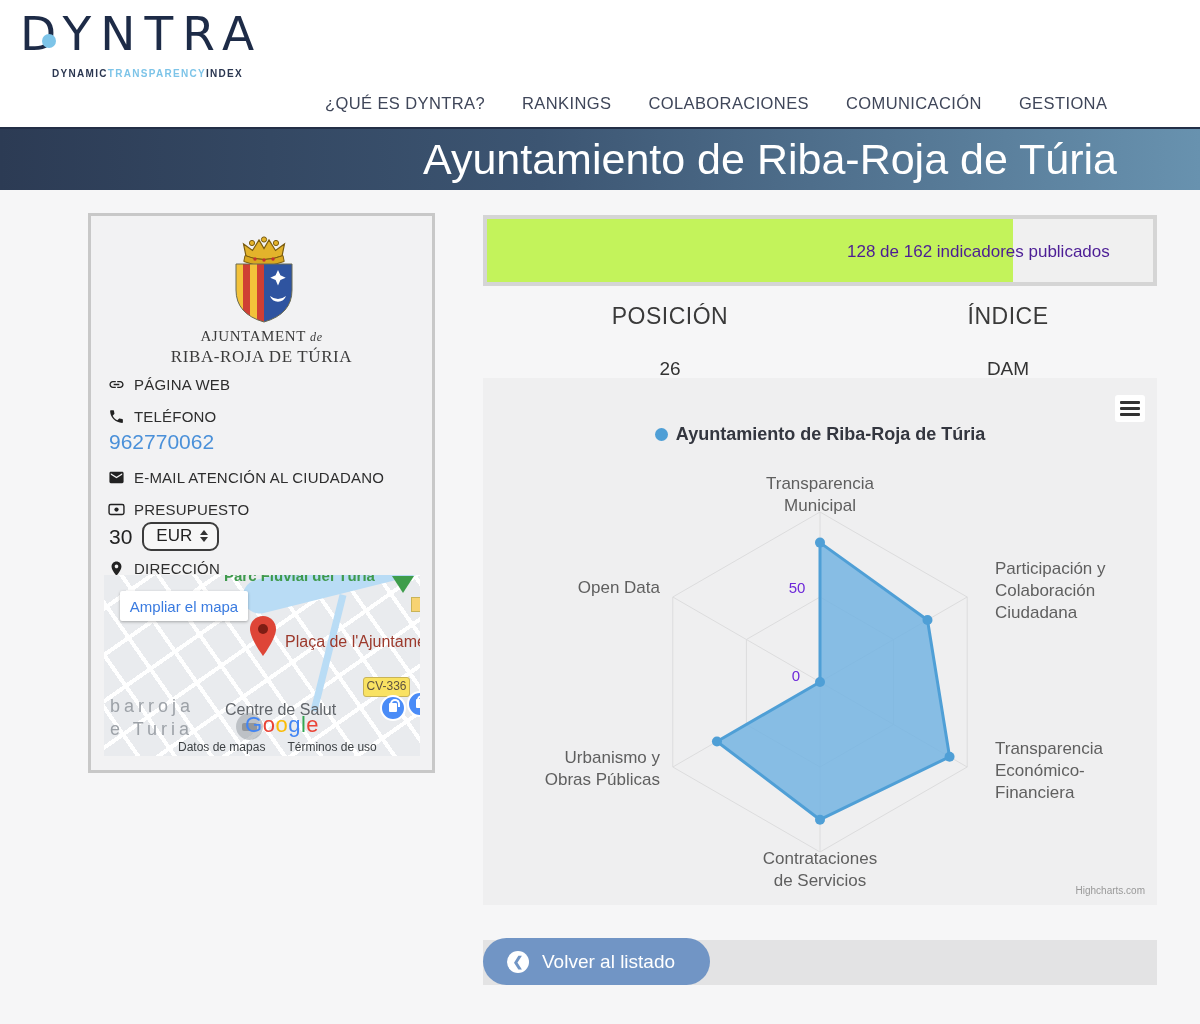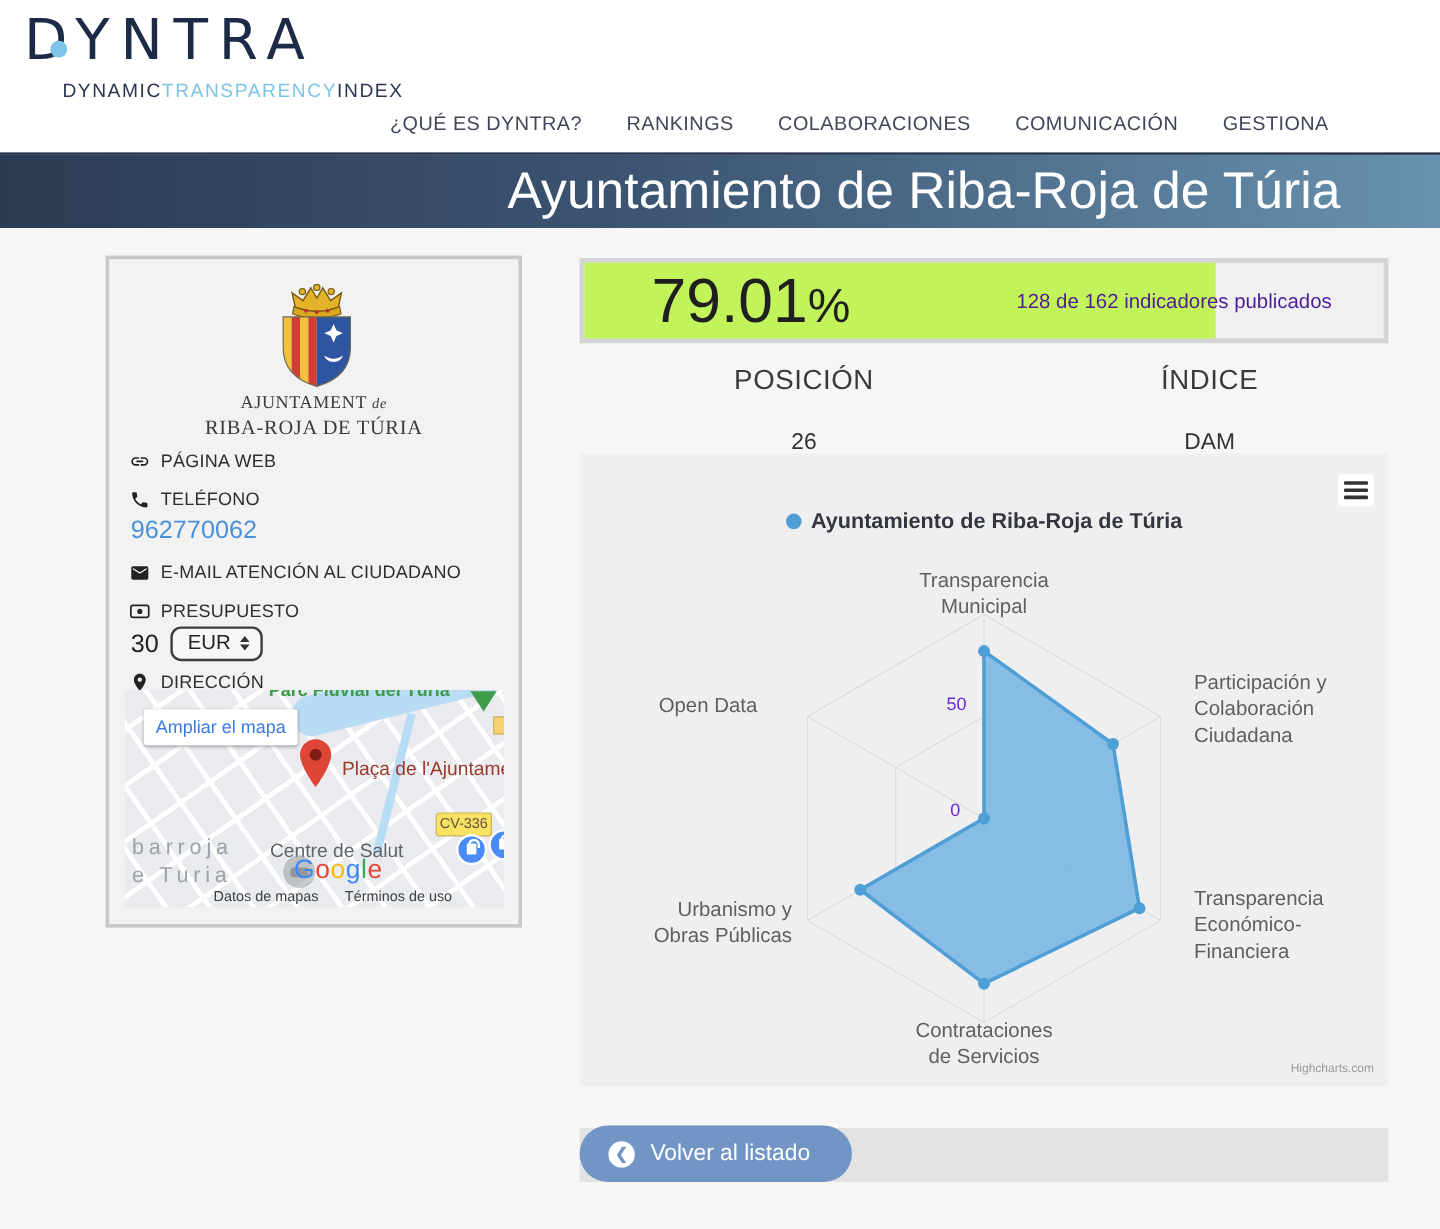--- a/index.html
+++ b/index.html
@@ -10,21 +10,21 @@
     position:relative;
     overflow:hidden;
     color:#333;
   }
 
   
   .header { position:absolute; left:0; top:0; width:1200px; height:130px; background:#ffffff; }
   .logo { position:absolute; left:20px; top:4px; cursor:pointer; }
   .logo-word { font-family:"DejaVu Sans", sans-serif; font-size:47px; font-weight:400; color:#1d2b47; letter-spacing:9px; line-height:60px; }
   .logo-accent { position:absolute; left:22px; top:30px; width:14px; height:14px; border-radius:50%; background:#7dc4e8; }
-  .logo-tagline { position:absolute; left:32px; top:64px; font-size:16px; letter-spacing:1.3px; font-weight:400; white-space:nowrap; }
+  .logo-tagline { position:absolute; left:32px; top:64px; font-size:10px; letter-spacing:1.3px; font-weight:700; white-space:nowrap; }
   .tag-dark { color:#2a3650; }
   .tag-blue { color:#7dc4e8; }
   .nav { position:absolute; left:325px; top:78px; display:flex; gap:37px; white-space:nowrap;margin-top:16px; }
   .nav a { font-size:16.5px; color:#3f4659; text-decoration:none; letter-spacing:.4px; cursor:pointer; }
 
   
   .banner { position:absolute; left:0; top:127px; width:1200px; height:63px;
     background:linear-gradient(90deg,#2c3b54 0%, #3c5572 45%, #6892af 100%);
     border-top:2px solid #232f47; }
   .banner-title { position:absolute; left:770px; top:0; transform:translateX(-50%);
@@ -251,21 +251,20 @@
     <div class="google-logo" id="google-logo"><span style="color: rgb(66, 133, 244);">G</span><span style="color: rgb(234, 67, 53);">o</span><span style="color: rgb(251, 188, 5);">o</span><span style="color: rgb(66, 133, 244);">g</span><span style="color: rgb(52, 168, 83);">l</span><span style="color: rgb(234, 67, 53);">e</span></div>
     <div class="map-links">
       <span class="map-link" style="margin-left:74px;">Datos de mapas</span>
       <span class="map-link" style="margin-left:22px;">Términos de uso</span>
     </div>
   </div>
 </div>
 
 <div class="score-bar">
   <div class="score-fill" id="bar-fill" style="width: 79.01%; background: rgb(195, 243, 91);"></div>
-  <div class="score-percent"><span>79.01</span><span class="sign">%</span></div>
   <div class="score-note">128 de 162 indicadores publicados</div>
 </div>
 
 <div class="rank-label" style="left:520px; top:303px;">POSICIÓN</div>
 <div class="rank-label" style="left:858px; top:303px;">ÍNDICE</div>
 <div class="rank-value" style="left:520px; top:358px;">26</div>
 <div class="rank-value" style="left:858px; top:358px;">DAM</div>
 
 <div class="chart">
   <div class="chart-menu">
@@ -316,21 +315,21 @@
       <div>Financiera</div>
   </div>
   <div class="axis-label" style="left:37px; top:369px; width:140px; text-align:right;">
     <div>Urbanismo y</div>
       <div>Obras Públicas</div>
   </div>
   <div class="axis-label" style="left:227px; top:470px; width:220px; text-align:center;">
     <div>Contrataciones</div>
       <div>de Servicios</div>
   </div>
-  <div class="axis-label" style="left:37px; top:199px; width:140px; text-align:center;">
+  <div class="axis-label" style="left:37px; top:199px; width:140px; text-align:right;">
     <div>Open Data</div>
   </div>
 
   <div class="tick" style="left:294px; top:201px;">50</div>
   <div class="tick" style="left:293px; top:289px;">0</div>
 
   <div class="credit">Highcharts.com</div>
 </div>
 
 <div class="footer-strip"></div>

